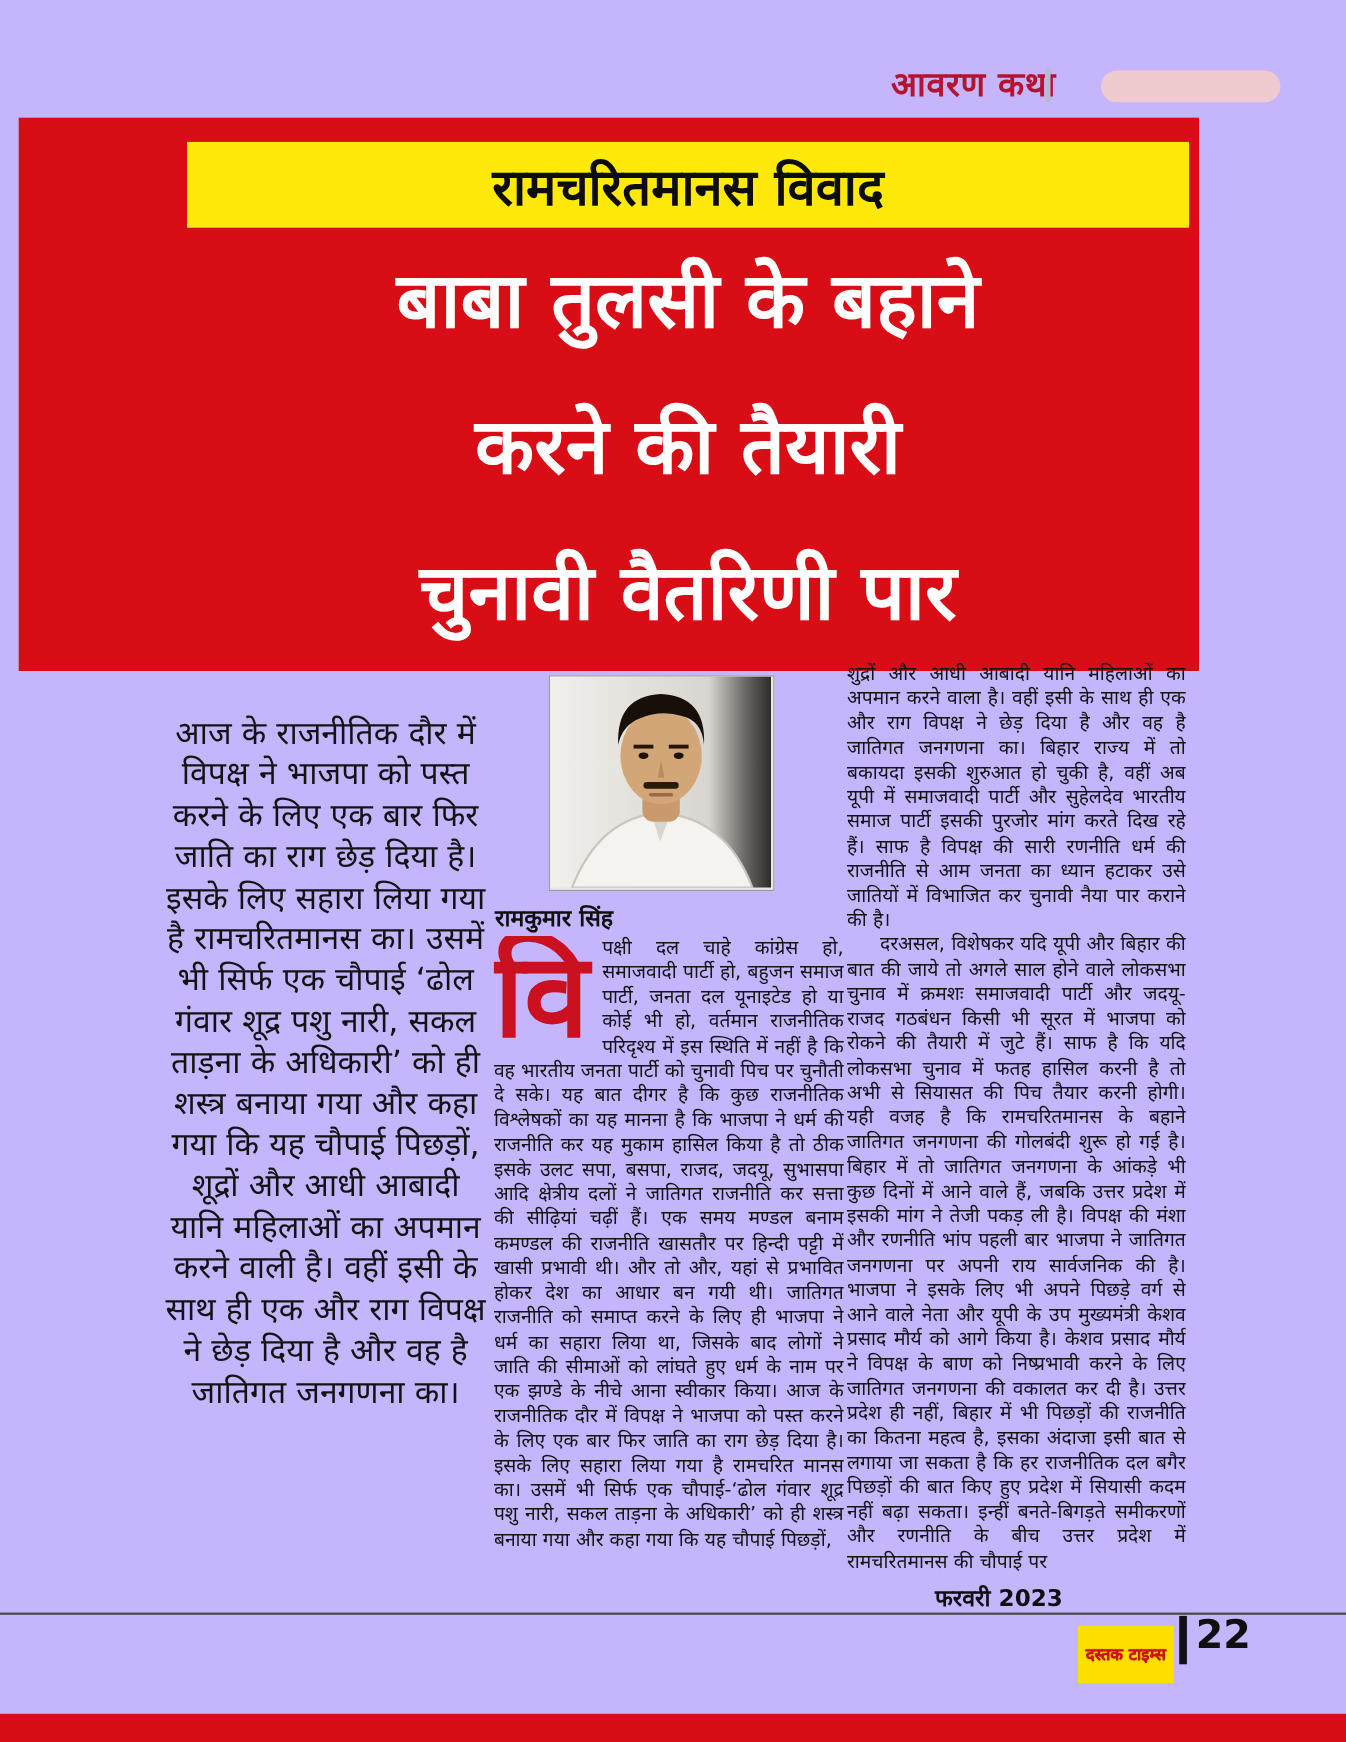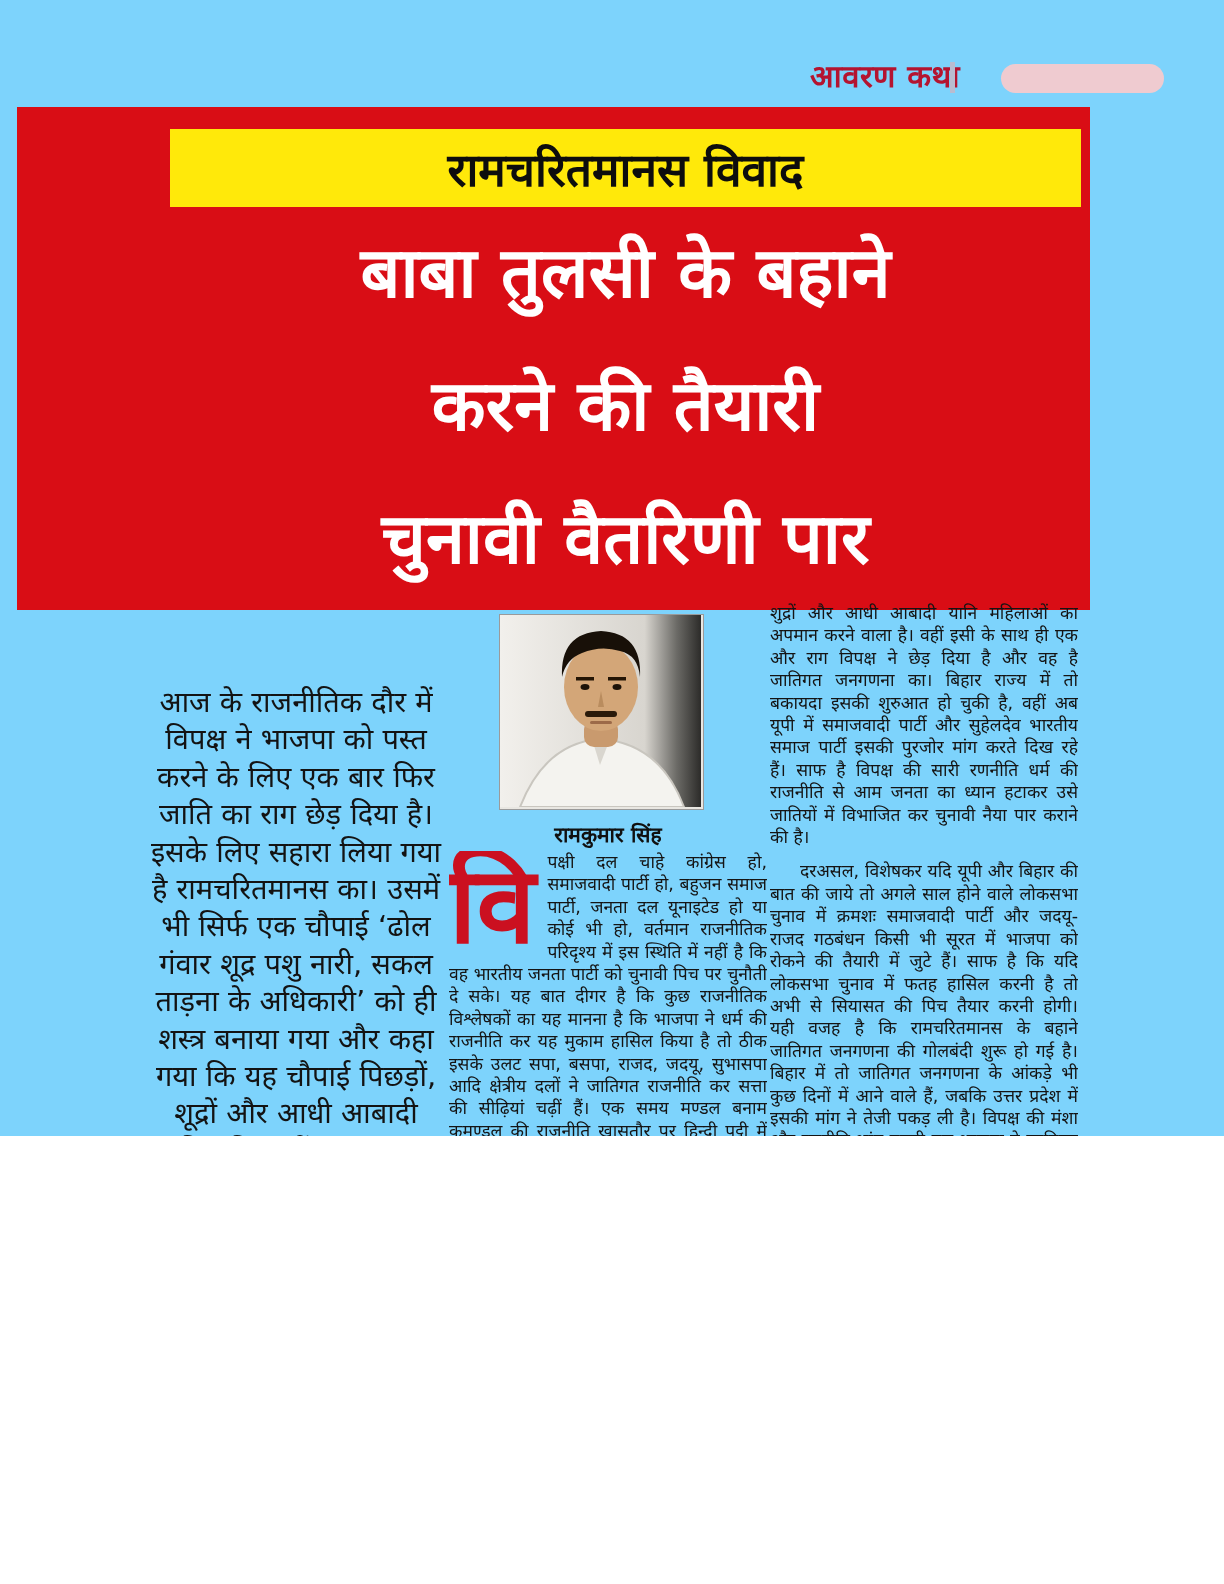--- a/index.html
+++ b/index.html
@@ -1,17 +1,17 @@
 <!DOCTYPE html>
 <html lang="hi"><head>
 <meta charset="utf-8">
 <style>
   html,body{margin:0;padding:0;background:#ffffff;}
   .page{
-    position:relative;width:1224px;height:1136px;background:#7dd3fc;
+    position:relative;width:1224px;height:1584px;background:#c4b5fd;
     font-family:"DejaVu Sans",sans-serif;overflow:hidden;color:#141414;
   }
   
   .section-label{position:absolute;left:810px;top:54px;font-size:31px;font-weight:bold;color:#b41430;letter-spacing:.5px;}
   .head-sep{position:absolute;left:950px;top:62px;width:5px;height:31px;background:#b9bcd0;}
   .head-pill{position:absolute;left:1001px;top:64px;width:163px;height:29px;border-radius:15px;background:#efcbd0;}
 
   
   .hero{position:absolute;left:17px;top:107px;width:1073px;height:503px;background:#d90d15;text-decoration:underline;}
   .kicker{
@@ -21,40 +21,40 @@
   }
   .headline{
     position:absolute;left:153px;top:100px;width:911px;text-align:center;
     color:#ffffff;font-weight:bold;font-size:70px;line-height:133px;
     font-family:"DejaVu Sans",sans-serif;
   }
 
   
   .intro{
     position:absolute;left:146px;top:648px;width:300px;height:748px;overflow:hidden;
-    text-align:center;font-size:29px;line-height:37.4px;color:#131313;margin-top:36px;
+    text-align:center;font-size:29px;line-height:37.4px;color:#131313;
   }
 
   
   .photo{position:absolute;left:499px;top:614px;width:203px;height:194px;border:1px solid #9a9a9a;background:#e9e7e2;}
   .photo svg{display:block;}
-  .caption{position:absolute;left:450px;top:820px;width:316px;text-align:center;font-weight:bold;font-size:21px;color:#101010;}
+  .caption{position:absolute;left:450px;top:820px;width:316px;font-weight:bold;font-size:21px;color:#101010;}
 
   
   .col2{
     position:absolute;left:449px;top:851px;width:318px;height:598px;overflow:hidden;
     text-align:justify;font-size:17.5px;line-height:22.4px;
   }
   .dropcap{float:left;color:#cb1020;font-size:106px;line-height:98px;font-weight:bold;margin:6px 12px 0 0;}
   .col3{
     position:absolute;left:770px;top:602px;width:308px;height:830px;overflow:hidden;
     text-align:justify;font-size:17.5px;line-height:22.4px;
   }
   .col3 p{margin:0;}
-  .col3 p.indent{text-indent:30px;margin-top:12px;}
+  .col3 p.indent{text-indent:30px;}
 
   
   .foot-rule{position:absolute;left:0;top:1466px;width:1224px;height:2px;background:#4a4a4a;}
   .foot-date{position:absolute;left:850px;top:1438px;font-size:21px;font-weight:bold;color:#101010;}
   .foot-logo{
     position:absolute;left:980px;top:1478px;background:#ffdf00;color:#d40f12;
     font-weight:bold;font-size:15px;padding:16px 7px;line-height:20px;
     text-shadow:0 0 1px #8a0000;
   }
   .foot-bar{position:absolute;left:1072px;top:1469px;width:7px;height:44px;background:#111;}

